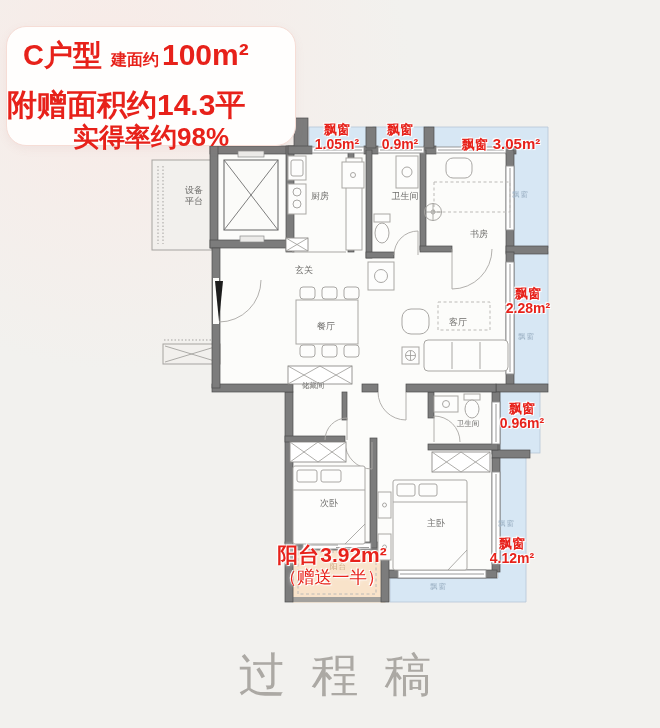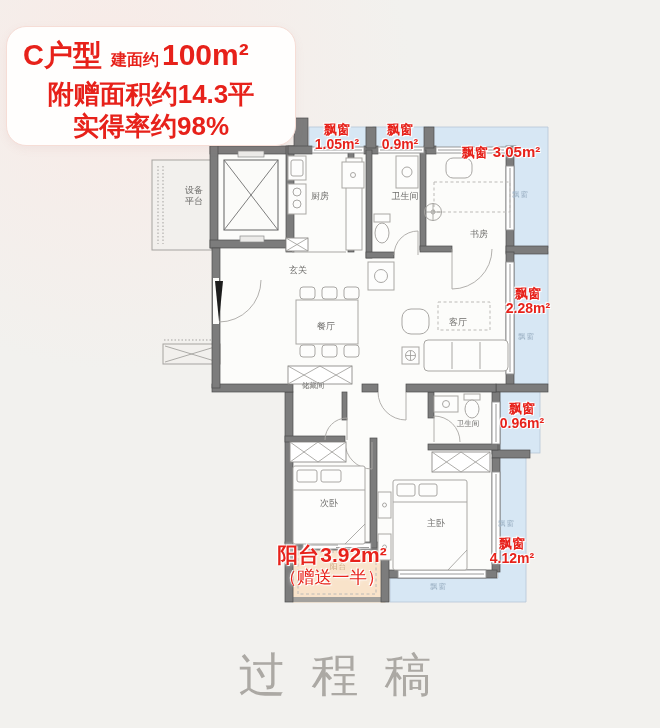--- a/index.html
+++ b/index.html
@@ -46,21 +46,21 @@
   .balcony-anno .l1 .v{margin-left:1px;}
   .balcony-anno .l2{font-size:17.5px;line-height:21px;font-weight:400;}
   
   .card{position:absolute;left:6px;top:26px;width:288px;height:118px;background:#fffefd;
         border:1.5px solid #f6ddd6;border-radius:20px;box-shadow:0 3px 10px rgba(180,120,110,.08);
         color:#e7211a;}
   .card .r1{display:flex;align-items:baseline;padding:9px 0 0 16px;white-space:nowrap;}
   .card .unit{font-size:29px;font-weight:900;}
   .card .alabel{font-size:16px;font-weight:700;margin:0 3px 0 9px;}
   .card .avalue{font-size:30px;font-weight:900;}
-  .card .r2{font-size:26px;font-weight:600;text-align:center;line-height:32px;margin-top:2px;white-space:nowrap;}
+  .card .r2{font-size:30px;font-weight:600;text-align:left;line-height:32px;margin-top:13px;white-space:nowrap;}
   .card .r3{font-size:26px;font-weight:700;text-align:center;line-height:32px;white-space:nowrap;}
   
   .watermark{position:absolute;left:0;right:0;top:644px;text-align:center;
         font-family:"DejaVu Serif", serif;font-size:47px;color:#a5a29d;
         letter-spacing:26px;padding-left:36px;opacity:.9;}
 </style>
 </head>
 <body>
 
 <div class="stage">
@@ -272,21 +272,21 @@
         <circle class="furno" cx="446" cy="404" r="3.5"></circle>
       <rect class="furn" x="464" y="394" width="16" height="6"></rect>
         <ellipse class="furn" cx="472" cy="409" rx="7" ry="9"></ellipse>
     </g>
   </svg>
 
   <div class="room" style="left:183px;top:185px;width:22px;">设备平台</div>
   <div class="room" style="left:305px;top:191px;width:30px;">厨房</div>
   <div class="room" style="left:388px;top:191px;width:34px;">卫生间</div>
   <div class="room" style="left:464px;top:191px;width:30px;margin-top:38px;">书房</div>
-  <div class="room" style="left:283px;top:265px;width:30px;">玄关</div>
+  <div class="room" style="left:283px;top:265px;width:30px;text-align:right;">玄关</div>
   <div class="room" style="left:311px;top:321px;width:30px;">餐厅</div>
   <div class="room" style="left:443px;top:317px;width:30px;">客厅</div>
   <div class="room sm" style="left:293px;top:380px;width:40px;">储藏间</div>
   <div class="room" style="left:314px;top:498px;width:30px;">次卧</div>
   <div class="room sm" style="left:450px;top:418px;width:36px;">卫生间</div>
   <div class="room" style="left:421px;top:518px;width:30px;">主卧</div>
 
   <div class="zone-faint" style="left:512px;top:190px;">飘窗</div>
   <div class="zone-faint" style="left:518px;top:332px;">飘窗</div>
   <div class="zone-faint" style="left:498px;top:519px;">飘窗</div>
@@ -294,21 +294,21 @@
   <div class="zone-faint peach" style="left:330px;top:562px;">阳台</div>
 
   <div class="anno" style="left:307px;top:122px;width:60px;">
     <div class="anno-name">飘窗</div>
     <div class="anno-value">1.05m²</div>
   </div>
   <div class="anno" style="left:370px;top:122px;width:60px;">
     <div class="anno-name">飘窗</div>
     <div class="anno-value">0.9m²</div>
   </div>
-  <div class="anno inline" style="left:446px;top:144px;width:110px;">
+  <div class="anno inline" style="left:446px;top:136px;width:110px;">
     <span class="anno-name">飘窗</span><span class="anno-value">3.05m²</span>
   </div>
   <div class="anno" style="left:494px;top:286px;width:68px;">
     <div class="anno-name">飘窗</div>
     <div class="anno-value">2.28m²</div>
   </div>
   <div class="anno" style="left:488px;top:401px;width:68px;">
     <div class="anno-name">飘窗</div>
     <div class="anno-value">0.96m²</div>
   </div>

